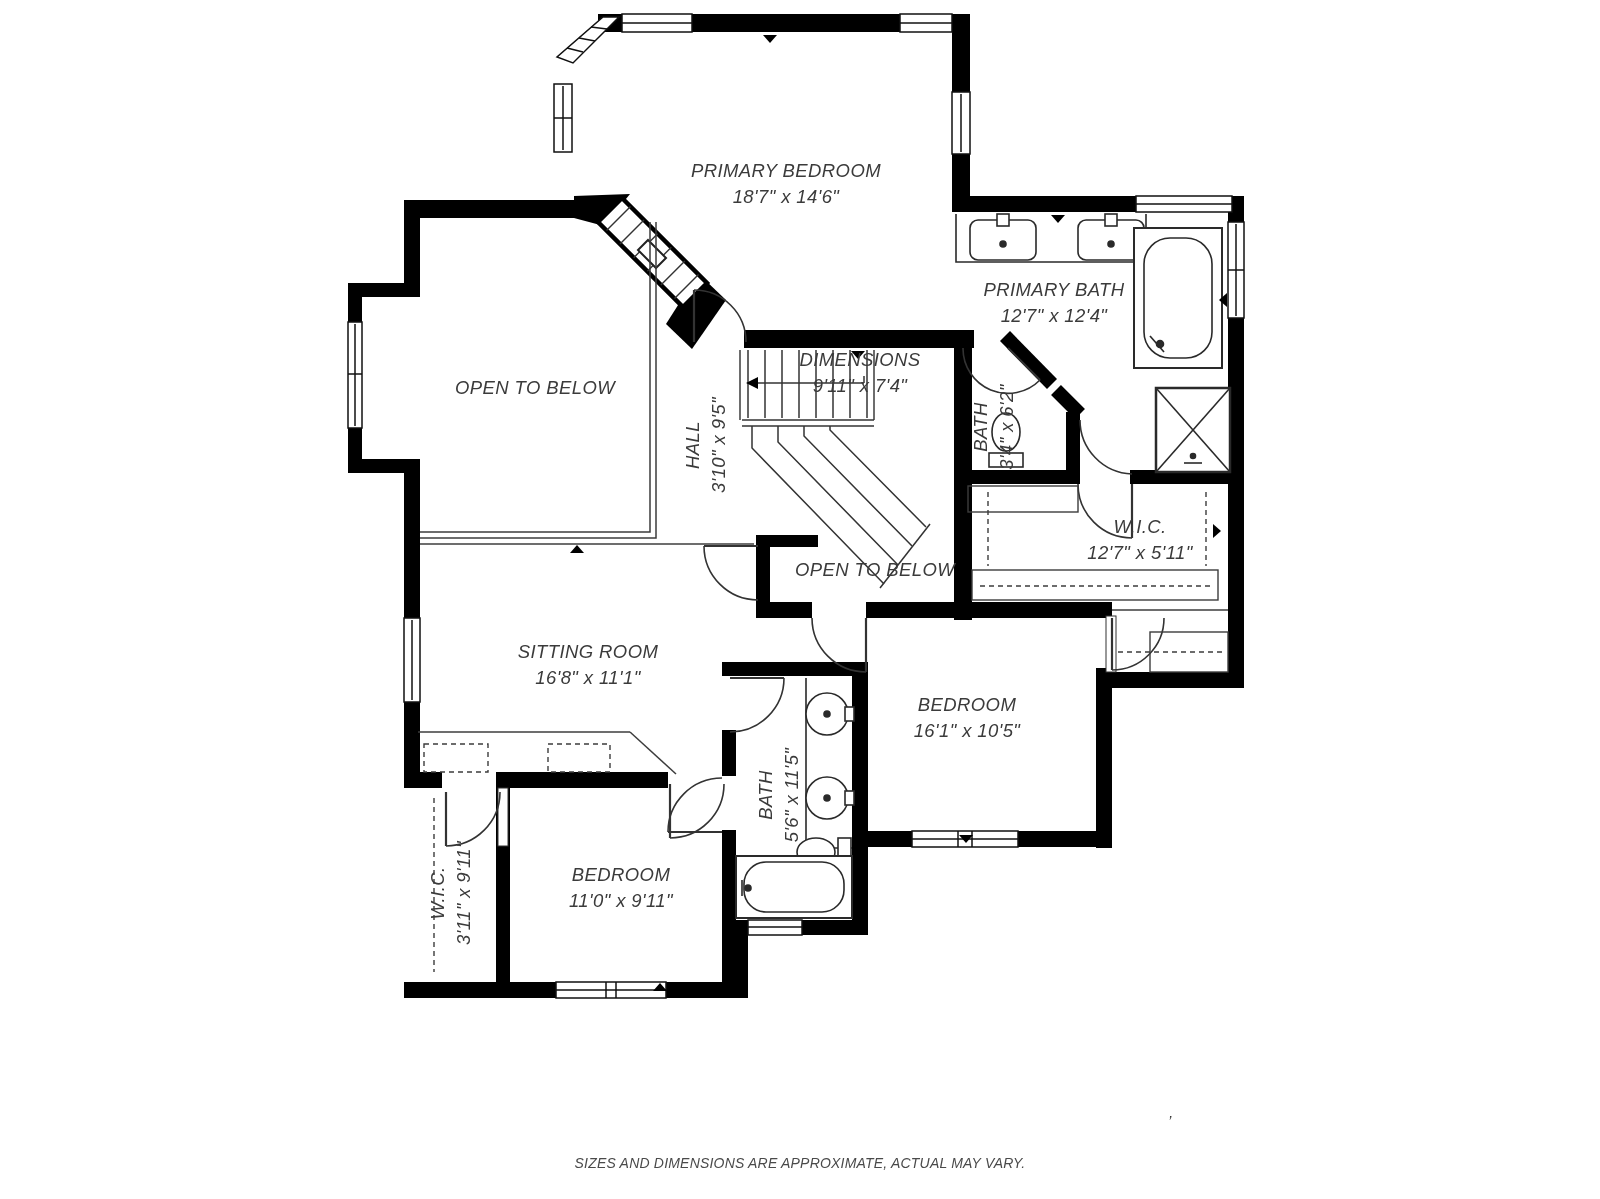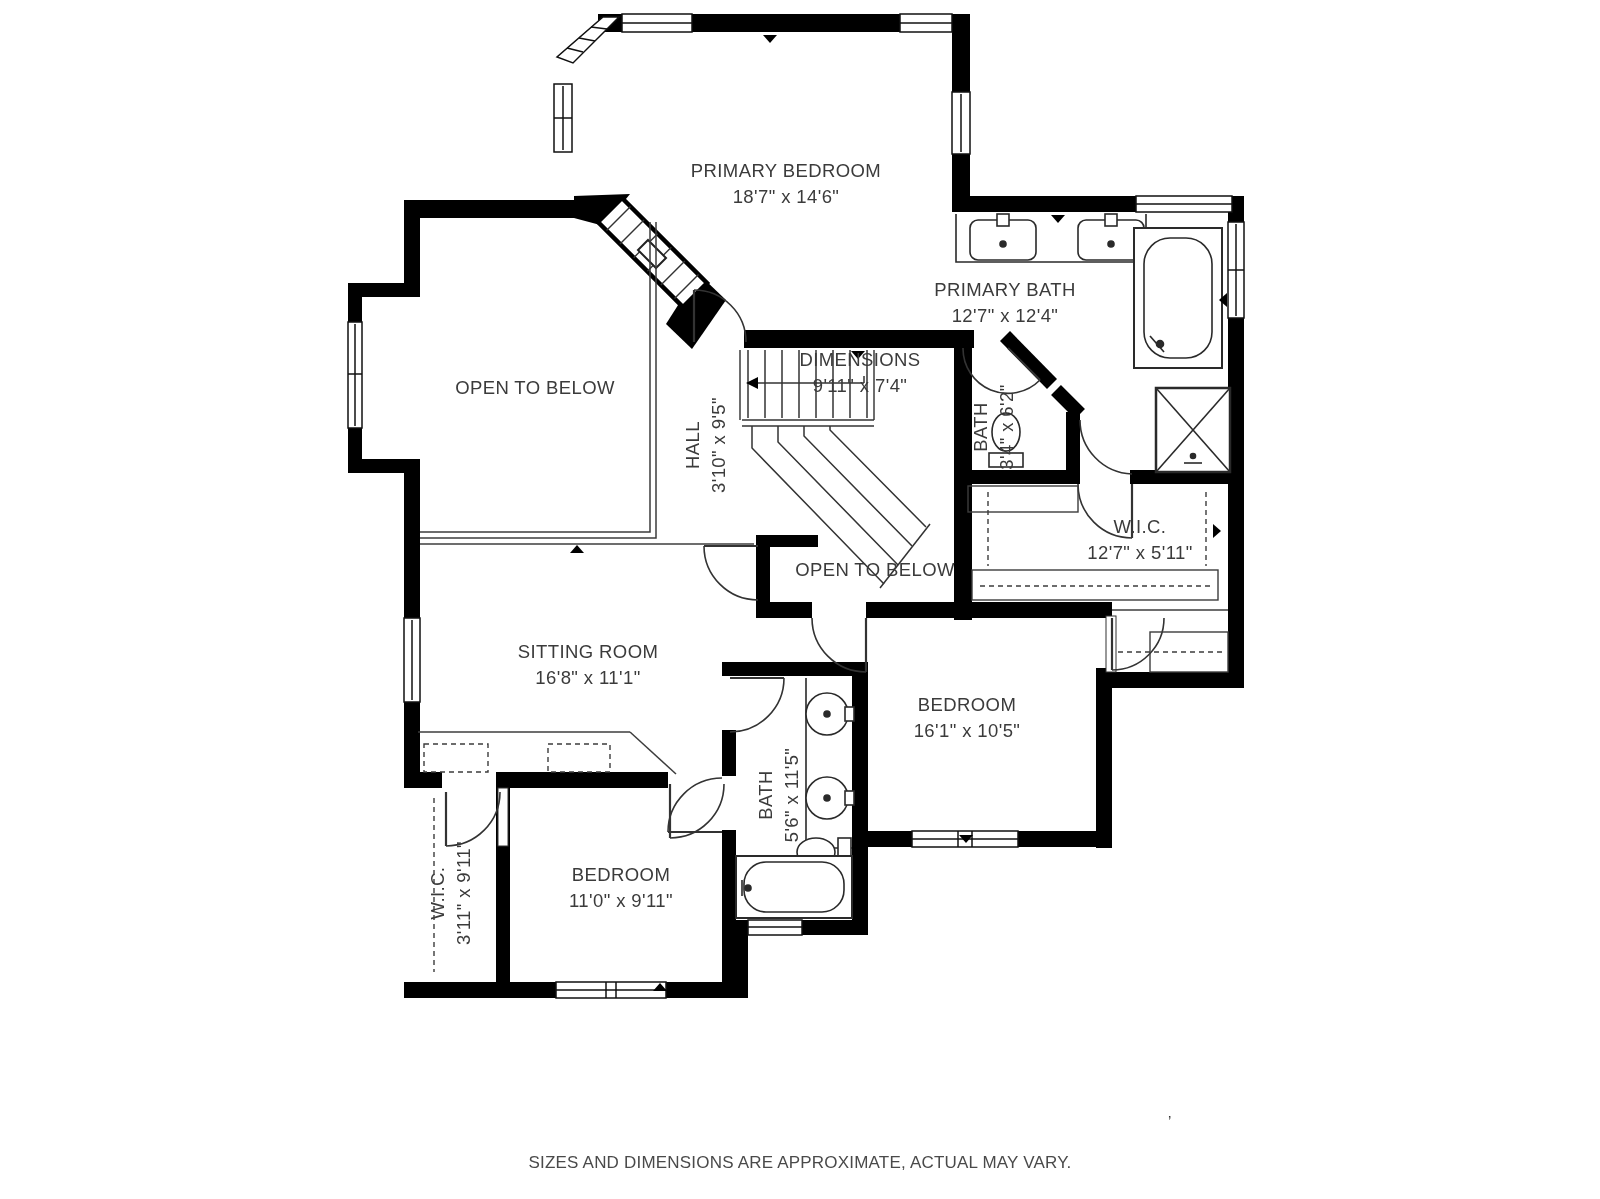--- a/index.html
+++ b/index.html
@@ -1,23 +1,23 @@
 <!DOCTYPE html>
 <html><head>
 <meta charset="utf-8">
 <style>
   html,body{margin:0;padding:0;background:#fff;}
   .plan{position:relative;width:1428px;height:1199px;background:#ffffff;overflow:hidden;
-        font-family:"Liberation Sans",sans-serif;}
+        font-family:"Liberation Sans",sans-serif;font-style:italic;}
   .plan svg{position:absolute;left:0;top:0;}
   .lbl{position:absolute;transform:translate(-50%,-50%);text-align:center;color:#3b3b3b;
        font-size:18.5px;line-height:1.42;letter-spacing:.4px;white-space:nowrap;}
   .lbl.rot{transform:translate(-50%,-50%) rotate(-90deg);}
   .disclaimer{position:absolute;left:800px;top:1163px;transform:translate(-50%,-50%);
-       font-size:17px;color:#4a4a4a;letter-spacing:.2px;white-space:nowrap;}
+       font-size:14px;color:#4a4a4a;letter-spacing:.2px;white-space:nowrap;}
   .watermark{position:absolute;left:1516px;top:1109px;transform:translate(-50%,-50%);
        font-size:30px;color:#9b9b9b;letter-spacing:.5px;white-space:nowrap;}
   .stray{position:absolute;left:1168px;top:1112px;font-size:15px;color:#333;}
 </style>
 </head>
 <body>
 
 <div class="plan">
 
 <svg width="1600" height="1199" viewBox="0 0 1600 1199">
@@ -302,21 +302,21 @@
     <polygon points="570,553 584,553 577,545"></polygon>
     <polygon points="653,991 667,991 660,983"></polygon>
     <polygon points="959,835 973,835 966,843"></polygon>
   </g>
 </svg>
 
 <div class="lbl" style="left:786px;top:184px">
   <div>PRIMARY BEDROOM</div>
   <div>18'7" x 14'6"</div>
 </div>
-<div class="lbl" style="left:1005px;top:303px">
+<div class="lbl" style="left:1054px;top:303px">
   <div>PRIMARY BATH</div>
   <div>12'7" x 12'4"</div>
 </div>
 <div class="lbl" style="left:860px;top:373px">
   <div>DIMENSIONS</div>
   <div>9'11" x 7'4"</div>
 </div>
 <div class="lbl" style="left:535px;top:388px">
   <div>OPEN TO BELOW</div>
 </div>

